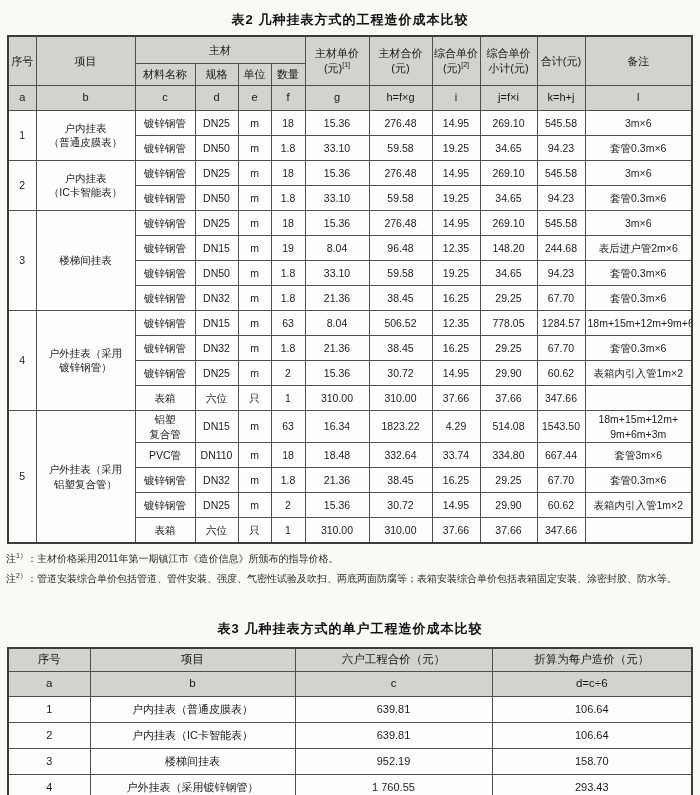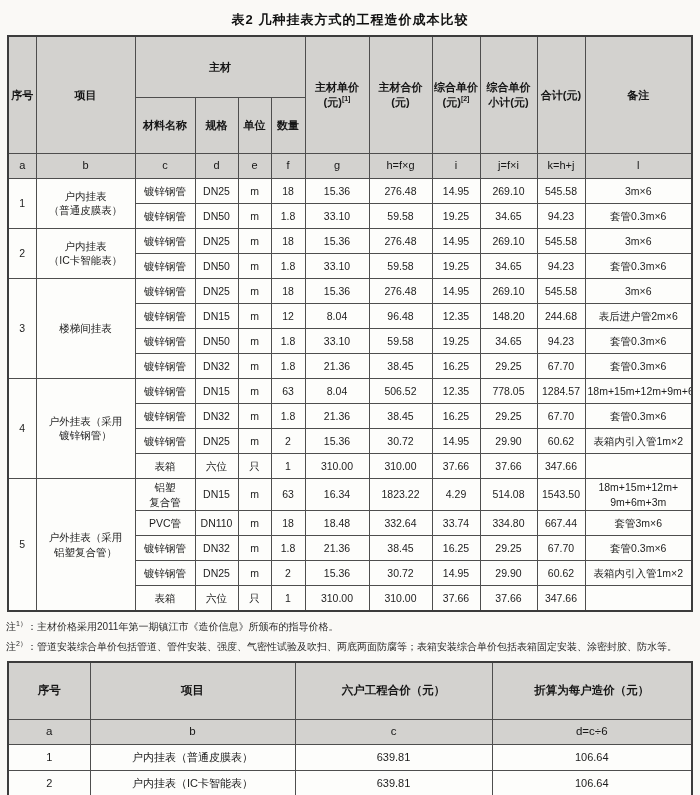--- a/index.html
+++ b/index.html
@@ -18,22 +18,22 @@
   #title3{margin-top:33px;margin-bottom:9px;}
   table{
     border-collapse:collapse;table-layout:fixed;margin:6px auto 0 auto;
     width:684px;border:2px solid #3c3c3c;
   }
   th,td{
     border:1px solid #4e4e4e;text-align:center;vertical-align:middle;
     white-space:pre-line;overflow:hidden;
   }
   thead th{
-    background:#d3d2cf;font-weight:bold;font-size:11px;line-height:1.35;
-    padding:20px 1px;color:#161616;
+    background:#d3d2cf;font-weight:normal;font-size:11px;line-height:1.35;
+    padding:3px 1px;color:#161616;
   }
   tr.letter-row th{
     background:#d3d2cf;font-weight:normal;font-size:11px;height:20px;padding:2px 1px;
   }
   tbody td{
     background:#fdfdfb;font-size:10.5px;line-height:1.4;height:22px;padding:1px 2px;
   }
   #table2 thead tr:first-child th{height:20px;}
   sup{font-size:7px;vertical-align:super;line-height:0;}
   .notes{width:688px;margin:7px auto 0 auto;text-align:left;}
@@ -168,21 +168,21 @@
           <td>276.48</td>
           <td>14.95</td>
           <td>269.10</td>
           <td>545.58</td>
           <td>3m×6</td>
         </tr>
         <tr>
           <td>镀锌钢管</td>
           <td>DN15</td>
           <td>m</td>
-          <td>12</td>
+          <td>19</td>
           <td>8.04</td>
           <td>96.48</td>
           <td>12.35</td>
           <td>148.20</td>
           <td>244.68</td>
           <td>表后进户管2m×6</td>
         </tr>
         <tr>
           <td>镀锌钢管</td>
           <td>DN50</td>
@@ -324,20 +324,21 @@
           <td></td>
         </tr>
       </tbody>
   </table>
 
   <div class="notes">
     <p><span>注</span><sup>1）</sup><span>：主材价格采用2011年第一期镇江市《造价信息》所颁布的指导价格。</span></p>
     <p><span>注</span><sup>2）</sup><span>：管道安装综合单价包括管道、管件安装、强度、气密性试验及吹扫、两底两面防腐等；表箱安装综合单价包括表箱固定安装、涂密封胶、防水等。</span></p>
   </div>
 
+  <h2 class="tbl-title" id="title3">表3 几种挂表方式的单户工程造价成本比较</h2>
 
   <table id="table3">
     <colgroup>
       <col style="width:82px">
         <col style="width:205px">
         <col style="width:197px">
         <col style="width:200px">
     </colgroup>
     <thead>
       <tr>

